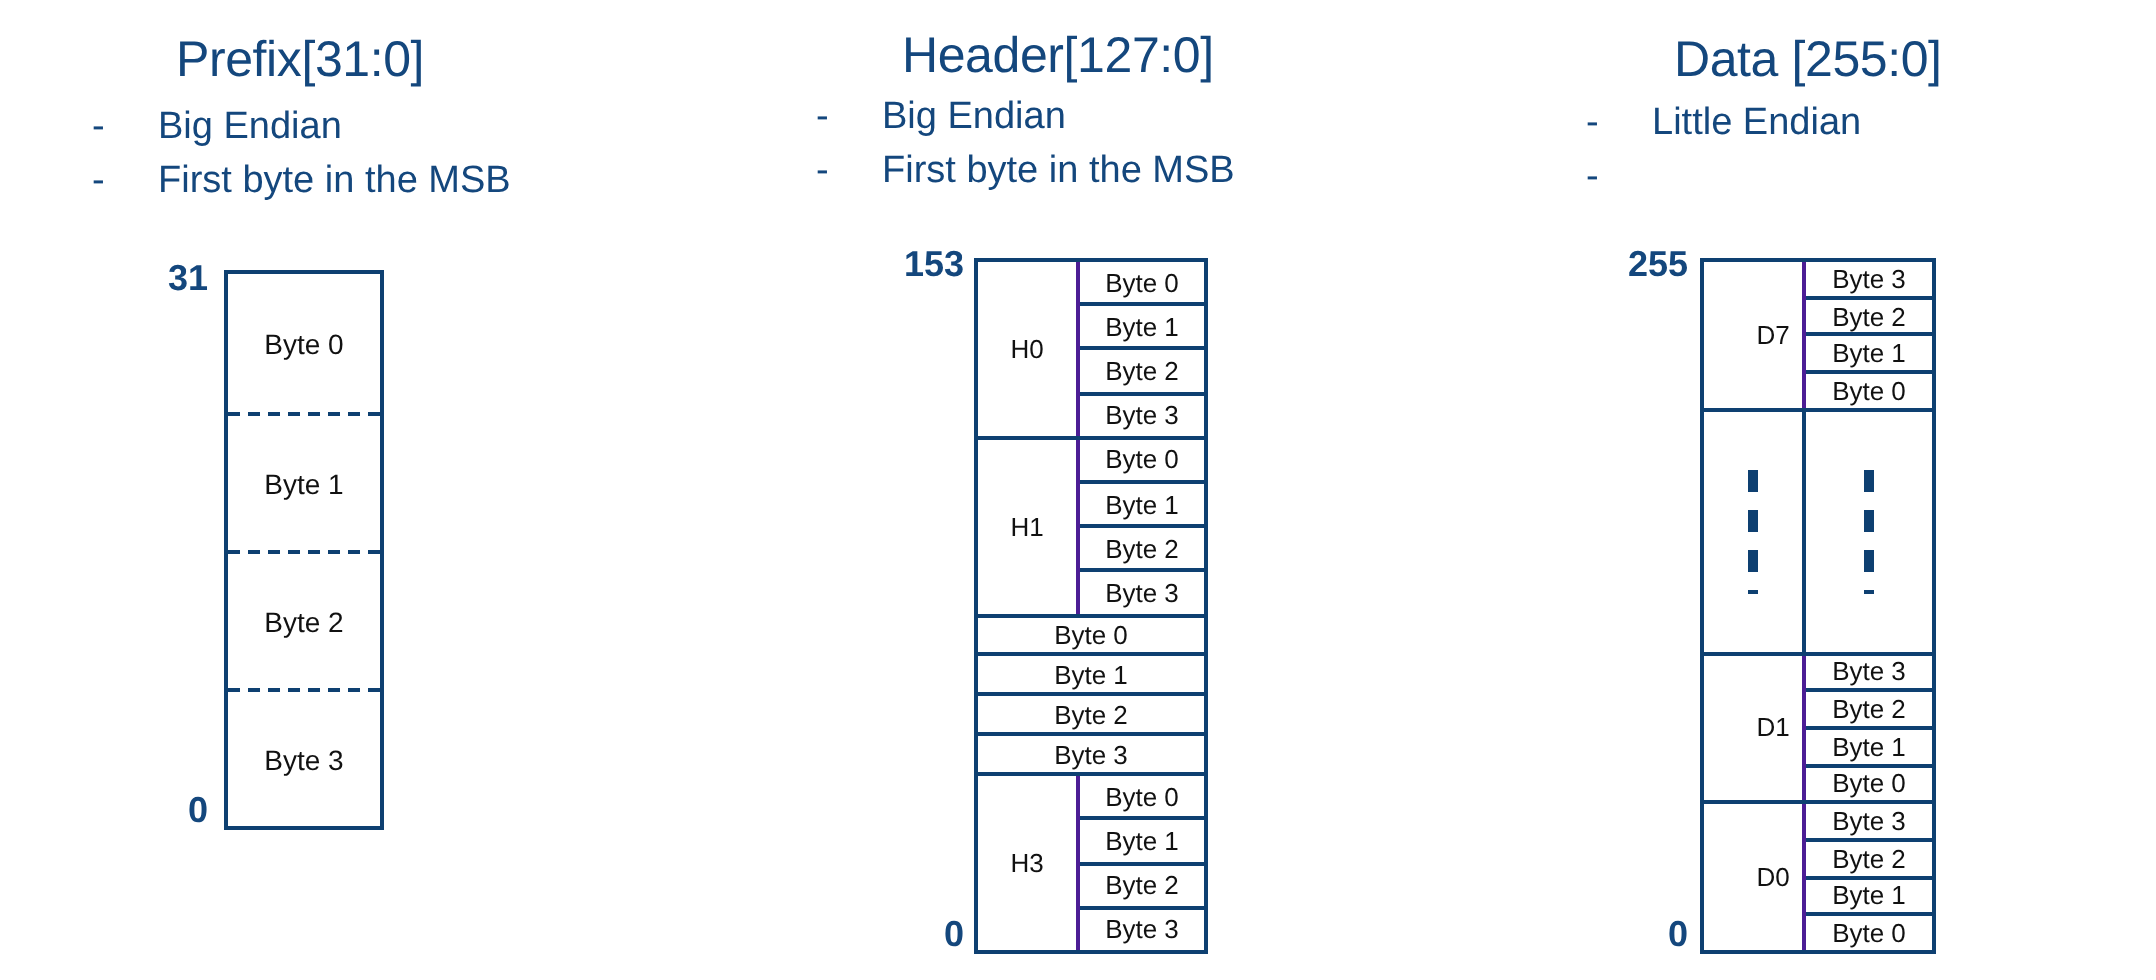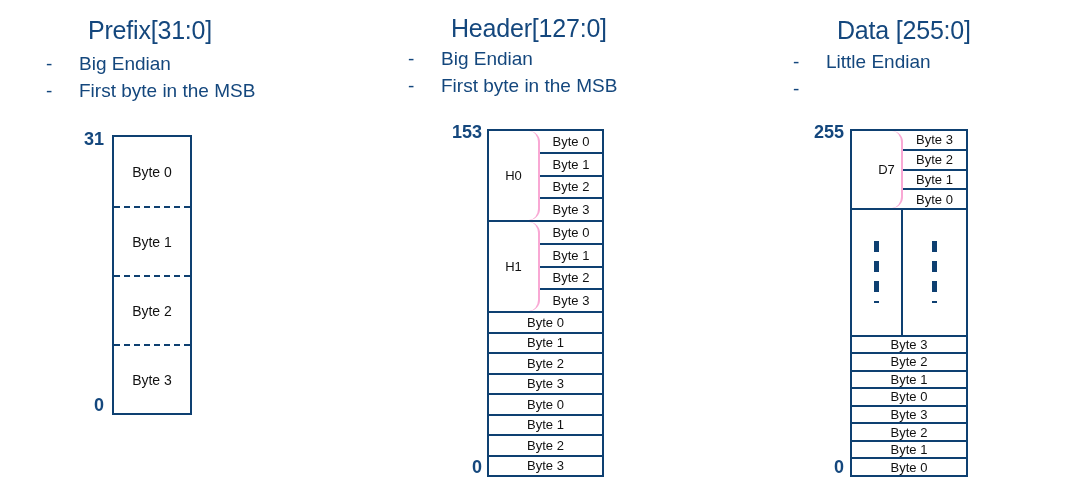--- a/index.html
+++ b/index.html
@@ -108,23 +108,22 @@
   .grp + .grp {
     border-top: 2px solid #0E4071;
   }
   .grp-name {
     flex: 0 0 auto;
     display: flex;
     align-items: center;
     justify-content: center;
     font-size: 13px;
     color: #111111;
-    border-right: 2px solid #f9a8d4;
-    box-sizing: border-box;
-    border-radius: 11px;
+    border-right: 2px solid #4c1d95;
+    box-sizing: border-box;
   }
   .grp-bytes {
     flex: 1 1 auto;
     display: flex;
     flex-direction: column;
     min-width: 0;
   }
   .byte-cell {
     flex: 1 1 0;
     display: flex;
@@ -260,20 +259,21 @@
   <div class="grp">
     <div class="grp-bytes">
       <div class="byte-cell">Byte 0</div>
       <div class="byte-cell">Byte 1</div>
       <div class="byte-cell">Byte 2</div>
       <div class="byte-cell">Byte 3</div>
     </div>
   </div>
 
   <div class="grp">
+    <div class="grp-name">H3</div>
     <div class="grp-bytes">
       <div class="byte-cell">Byte 0</div>
       <div class="byte-cell">Byte 1</div>
       <div class="byte-cell">Byte 2</div>
       <div class="byte-cell">Byte 3</div>
     </div>
   </div>
 </div>
 
 <div class="column" id="col-data">
@@ -310,29 +310,31 @@
   <div class="grp grp-ellipsis">
     <div class="ell-pane ell-left">
       <div class="vdots"></div>
     </div>
     <div class="ell-pane ell-right">
       <div class="vdots"></div>
     </div>
   </div>
 
   <div class="grp">
-    <div class="grp-bytes">
-      <div class="byte-cell">Byte 3</div>
-      <div class="byte-cell">Byte 2</div>
-      <div class="byte-cell">Byte 1</div>
-      <div class="byte-cell">Byte 0</div>
-    </div>
-  </div>
-
-  <div class="grp">
+    <div class="grp-name">D1</div>
+    <div class="grp-bytes">
+      <div class="byte-cell">Byte 3</div>
+      <div class="byte-cell">Byte 2</div>
+      <div class="byte-cell">Byte 1</div>
+      <div class="byte-cell">Byte 0</div>
+    </div>
+  </div>
+
+  <div class="grp">
+    <div class="grp-name">D0</div>
     <div class="grp-bytes">
       <div class="byte-cell">Byte 3</div>
       <div class="byte-cell">Byte 2</div>
       <div class="byte-cell">Byte 1</div>
       <div class="byte-cell">Byte 0</div>
     </div>
   </div>
 </div>
 
 </body></html>

